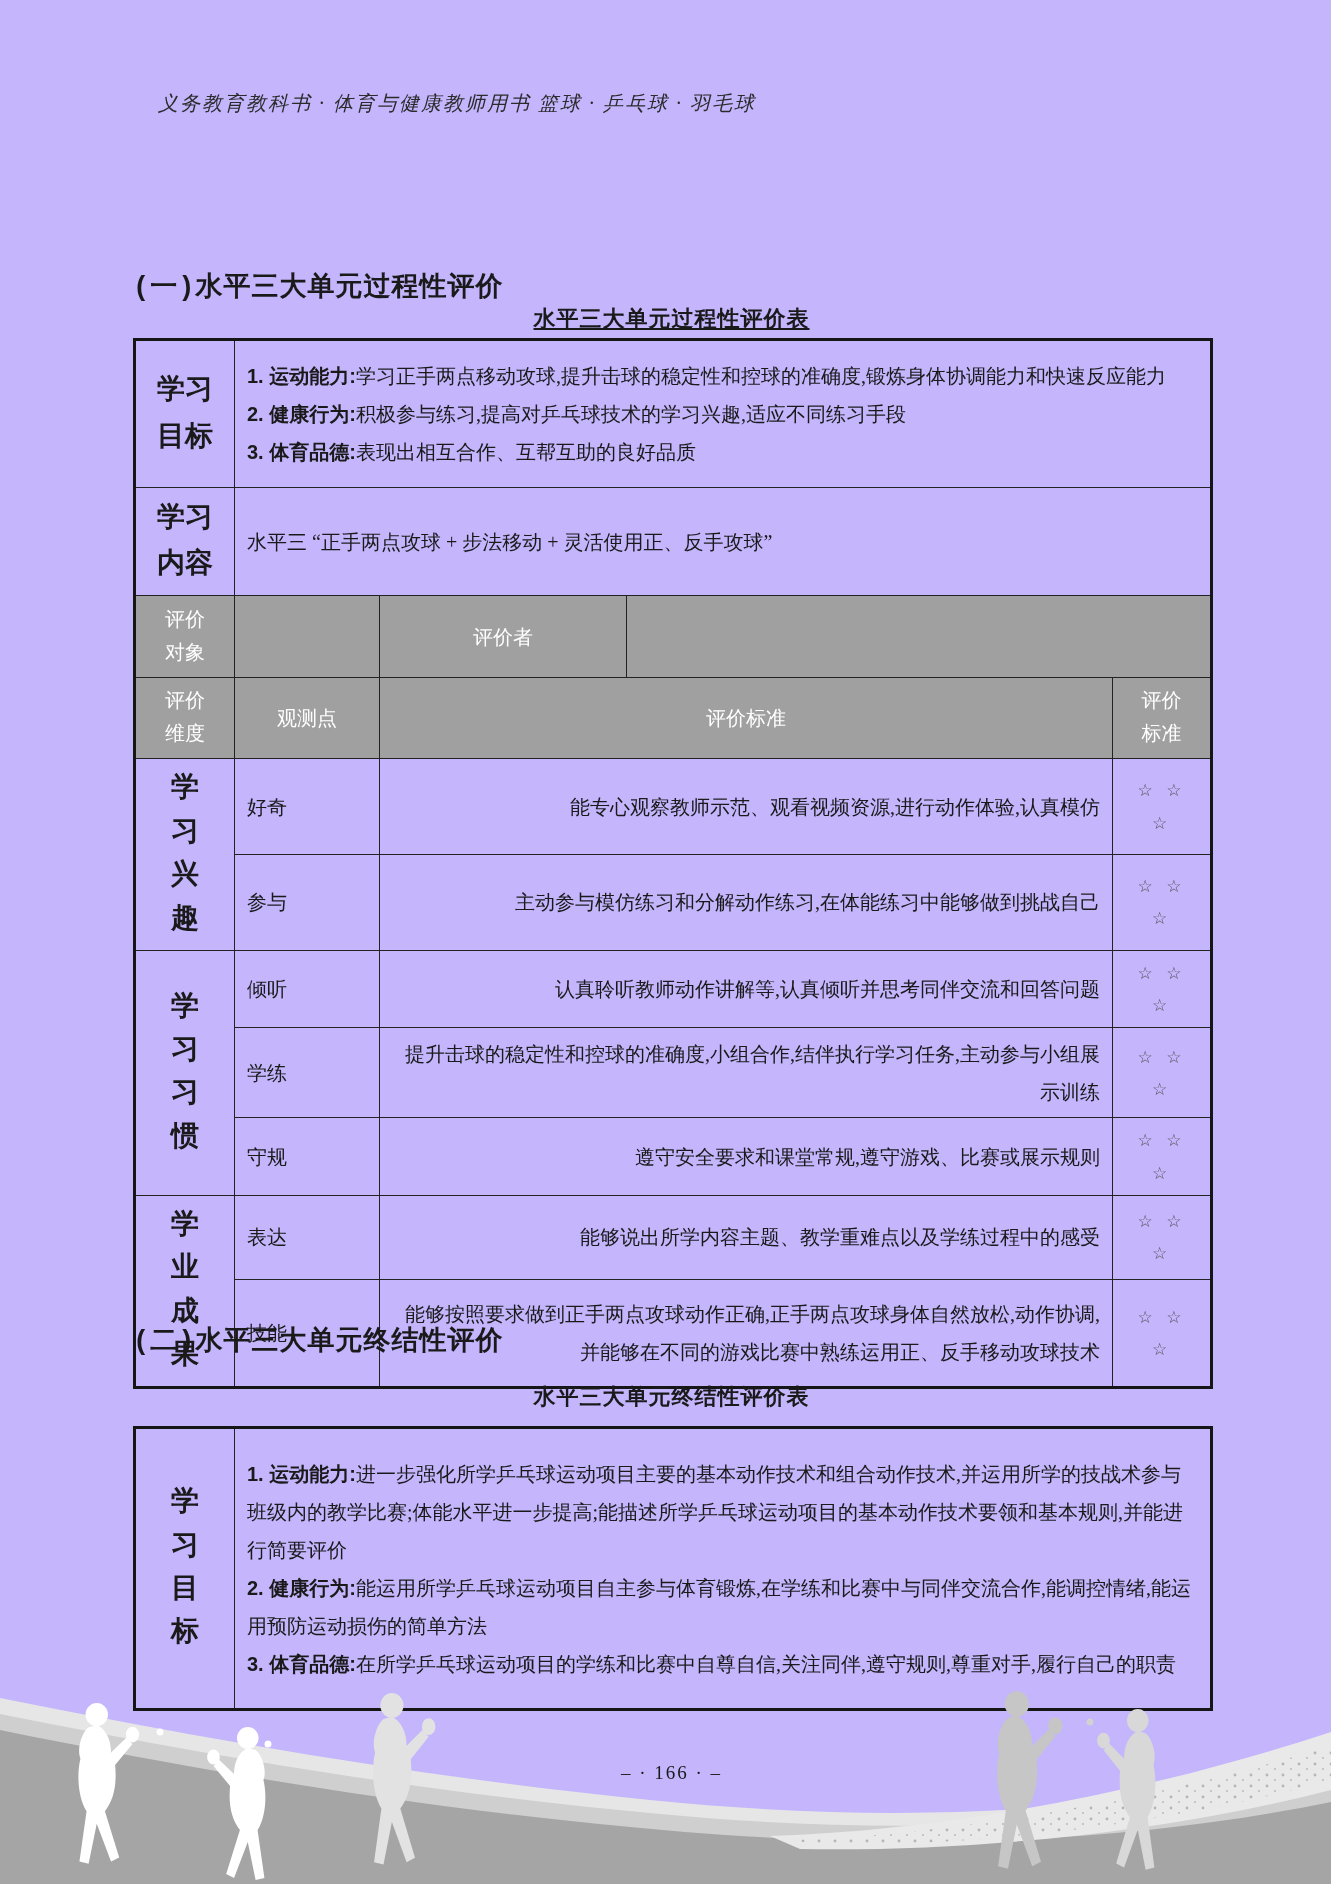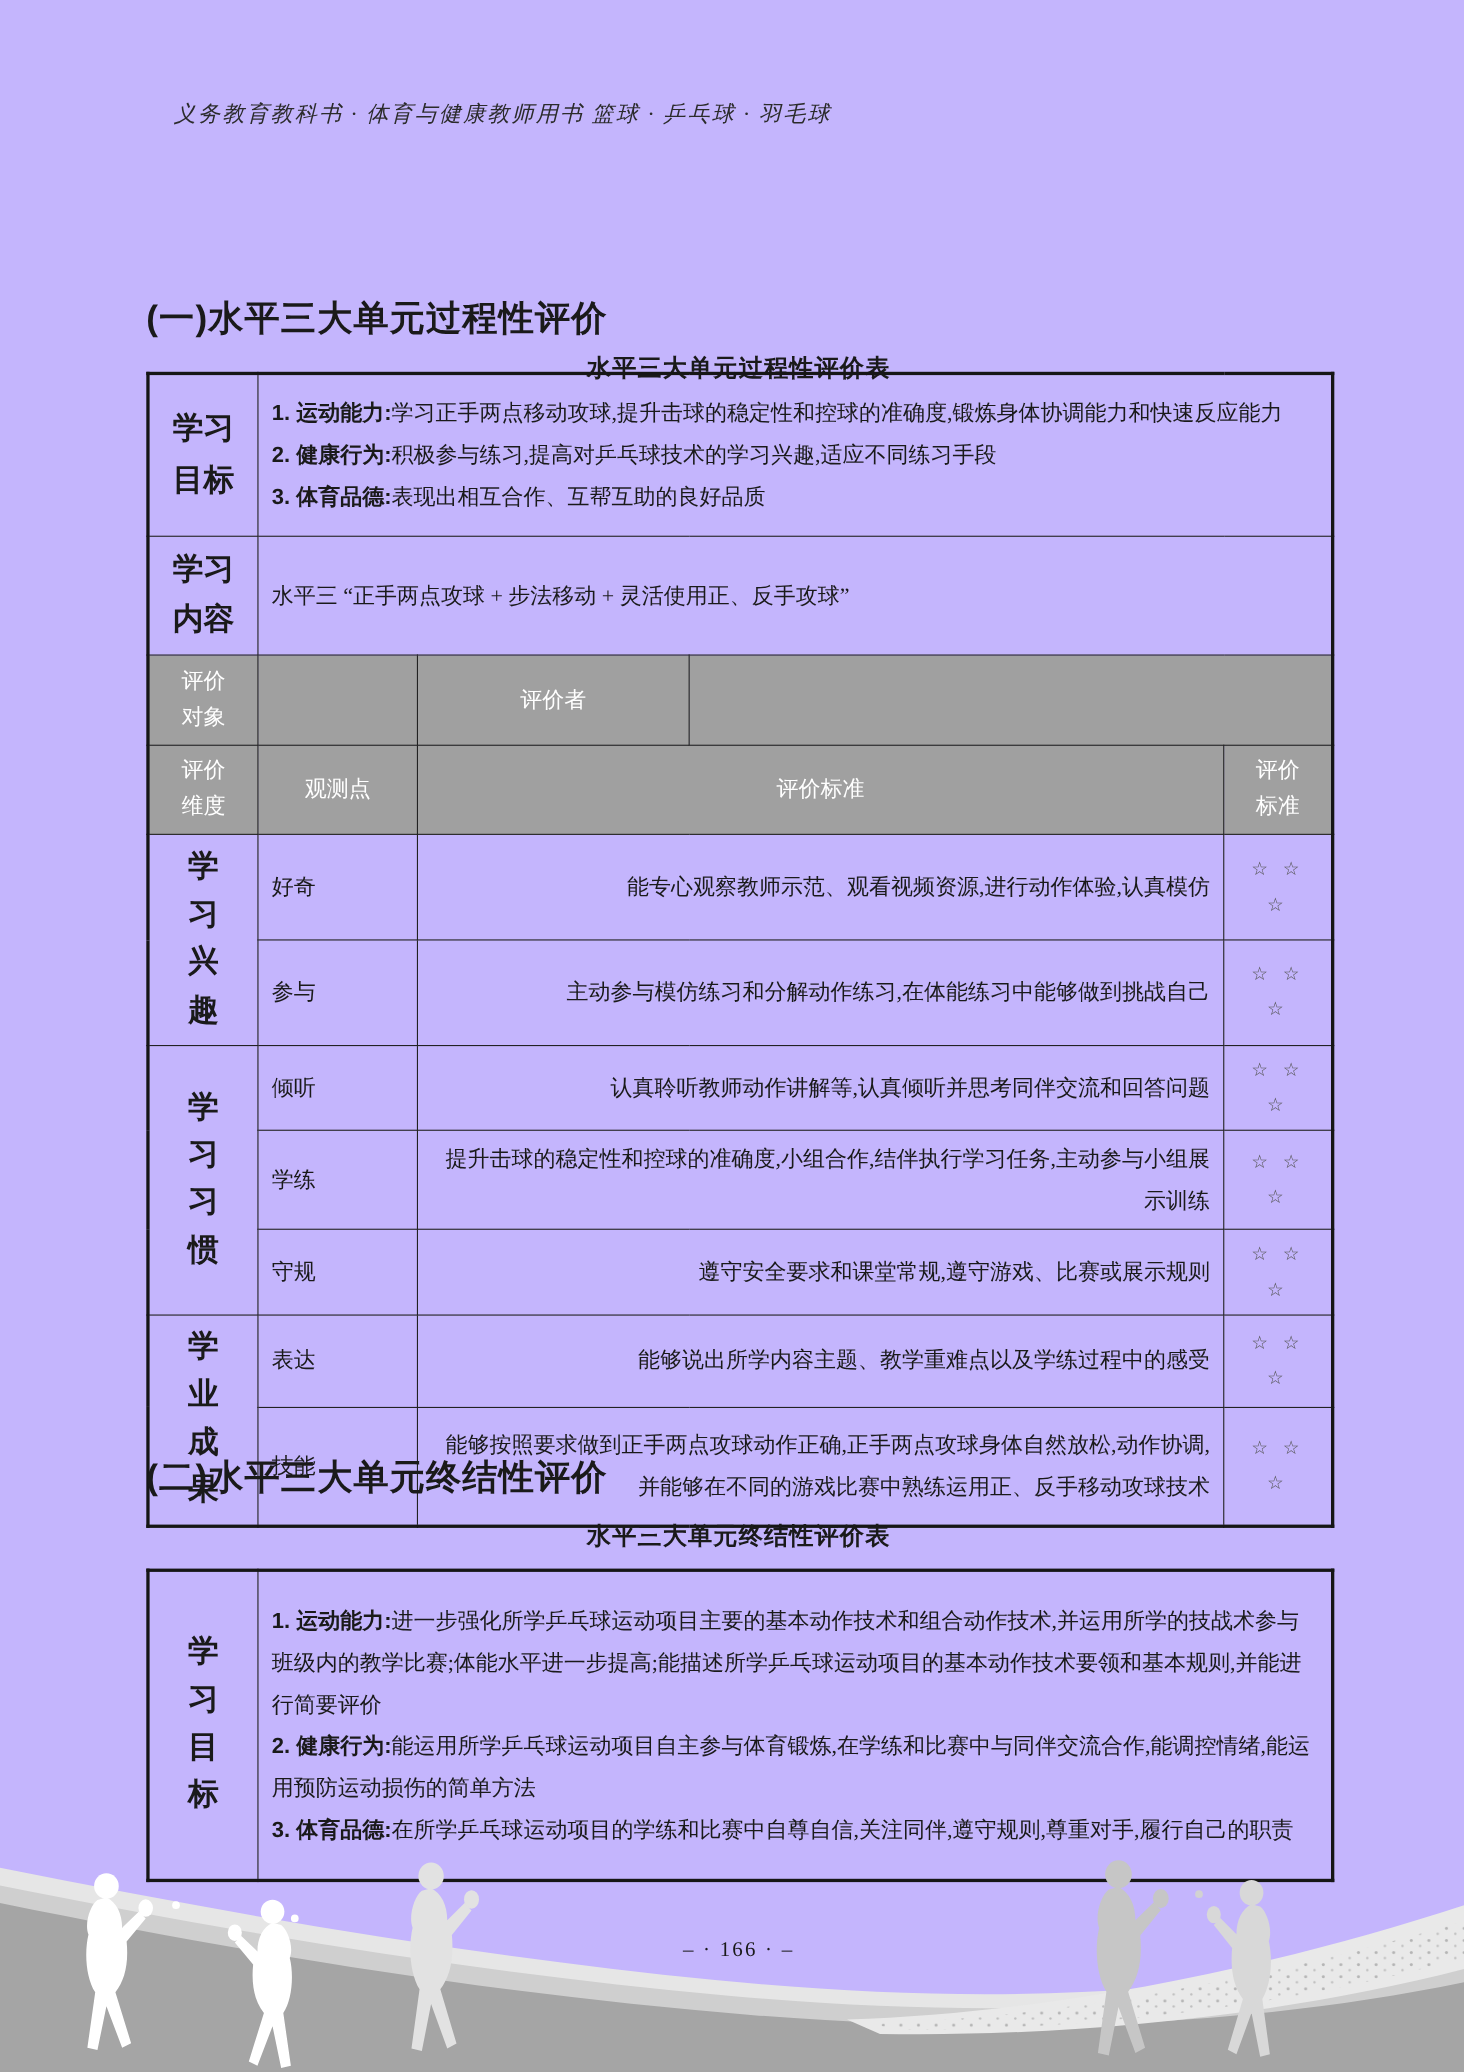--- a/index.html
+++ b/index.html
@@ -13,26 +13,26 @@
   
   .banner{position:absolute;top:188px;left:133px;width:500px;height:84px;}
   .banner-echo{position:absolute;left:52px;top:24px;width:412px;height:44px;background:#e7e7e7;}
   .hatch{background:repeating-linear-gradient(135deg,#adadad 0 2.5px,#ffffff 2.5px 6px);}
   .hatch-left{position:absolute;left:0;top:2px;width:56px;height:56px;z-index:3;}
   .hatch-right{position:absolute;left:426px;top:32px;width:46px;height:46px;z-index:1;}
   .banner-bar{position:absolute;left:36px;top:14px;width:402px;height:44px;background:#9b9b9b;z-index:2;
               color:#fff;font-family:"Liberation Sans",sans-serif;font-weight:bold;font-size:27px;
               line-height:44px;padding-left:28px;letter-spacing:3px;white-space:nowrap;}
 
-  .sec-heading{position:absolute;left:133px;font-size:32px;font-weight:bold;letter-spacing:1px;
-               font-family:Liberation Sans, sans-serif;}
+  .sec-heading{position:absolute;left:133px;font-size:27px;font-weight:bold;letter-spacing:1px;
+               font-family:Liberation Mono, monospace;}
   #h1{top:268px;} #h2{top:1322px;}
   .table-title{position:absolute;left:133px;width:1077px;text-align:center;font-weight:bold;
                font-family:"Liberation Sans",sans-serif;font-size:22px;letter-spacing:1px;}
-  #t1title{top:320px;} #t2title{top:1382px;}
+  #t1title{top:304px;text-decoration:underline;} #t2title{top:1382px;}
 
   table.sheet{position:absolute;left:133px;width:1077px;border-collapse:collapse;table-layout:fixed;
               font-size:20px;}
   #table1{top:338px;} #table2{top:1426px;}
   table.sheet{border:3px solid #161616;}
   table.sheet td{border:1.5px solid #222;vertical-align:middle;padding:6px 12px;line-height:1.9;}
 
   td.gray{background:#a0a0a0;color:#fff;text-align:center;
           font-family:"Liberation Sans",sans-serif;padding:4px 6px;line-height:1.55;}
   td.labelcell{text-align:center;font-weight:bold;font-family:"Liberation Sans",sans-serif;

